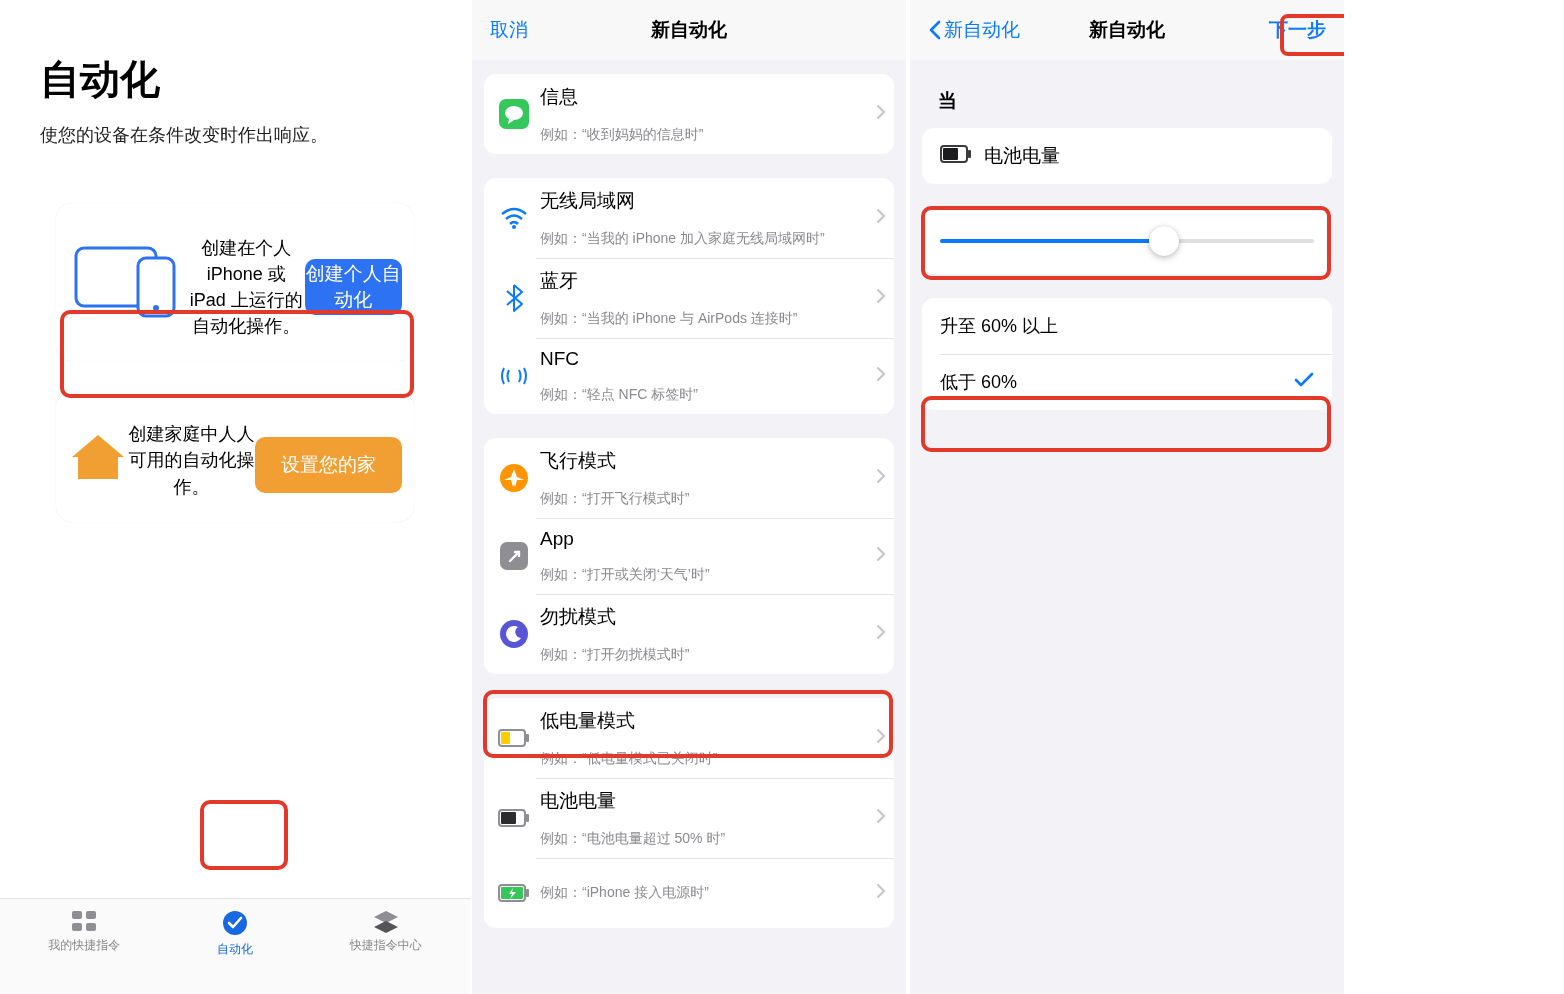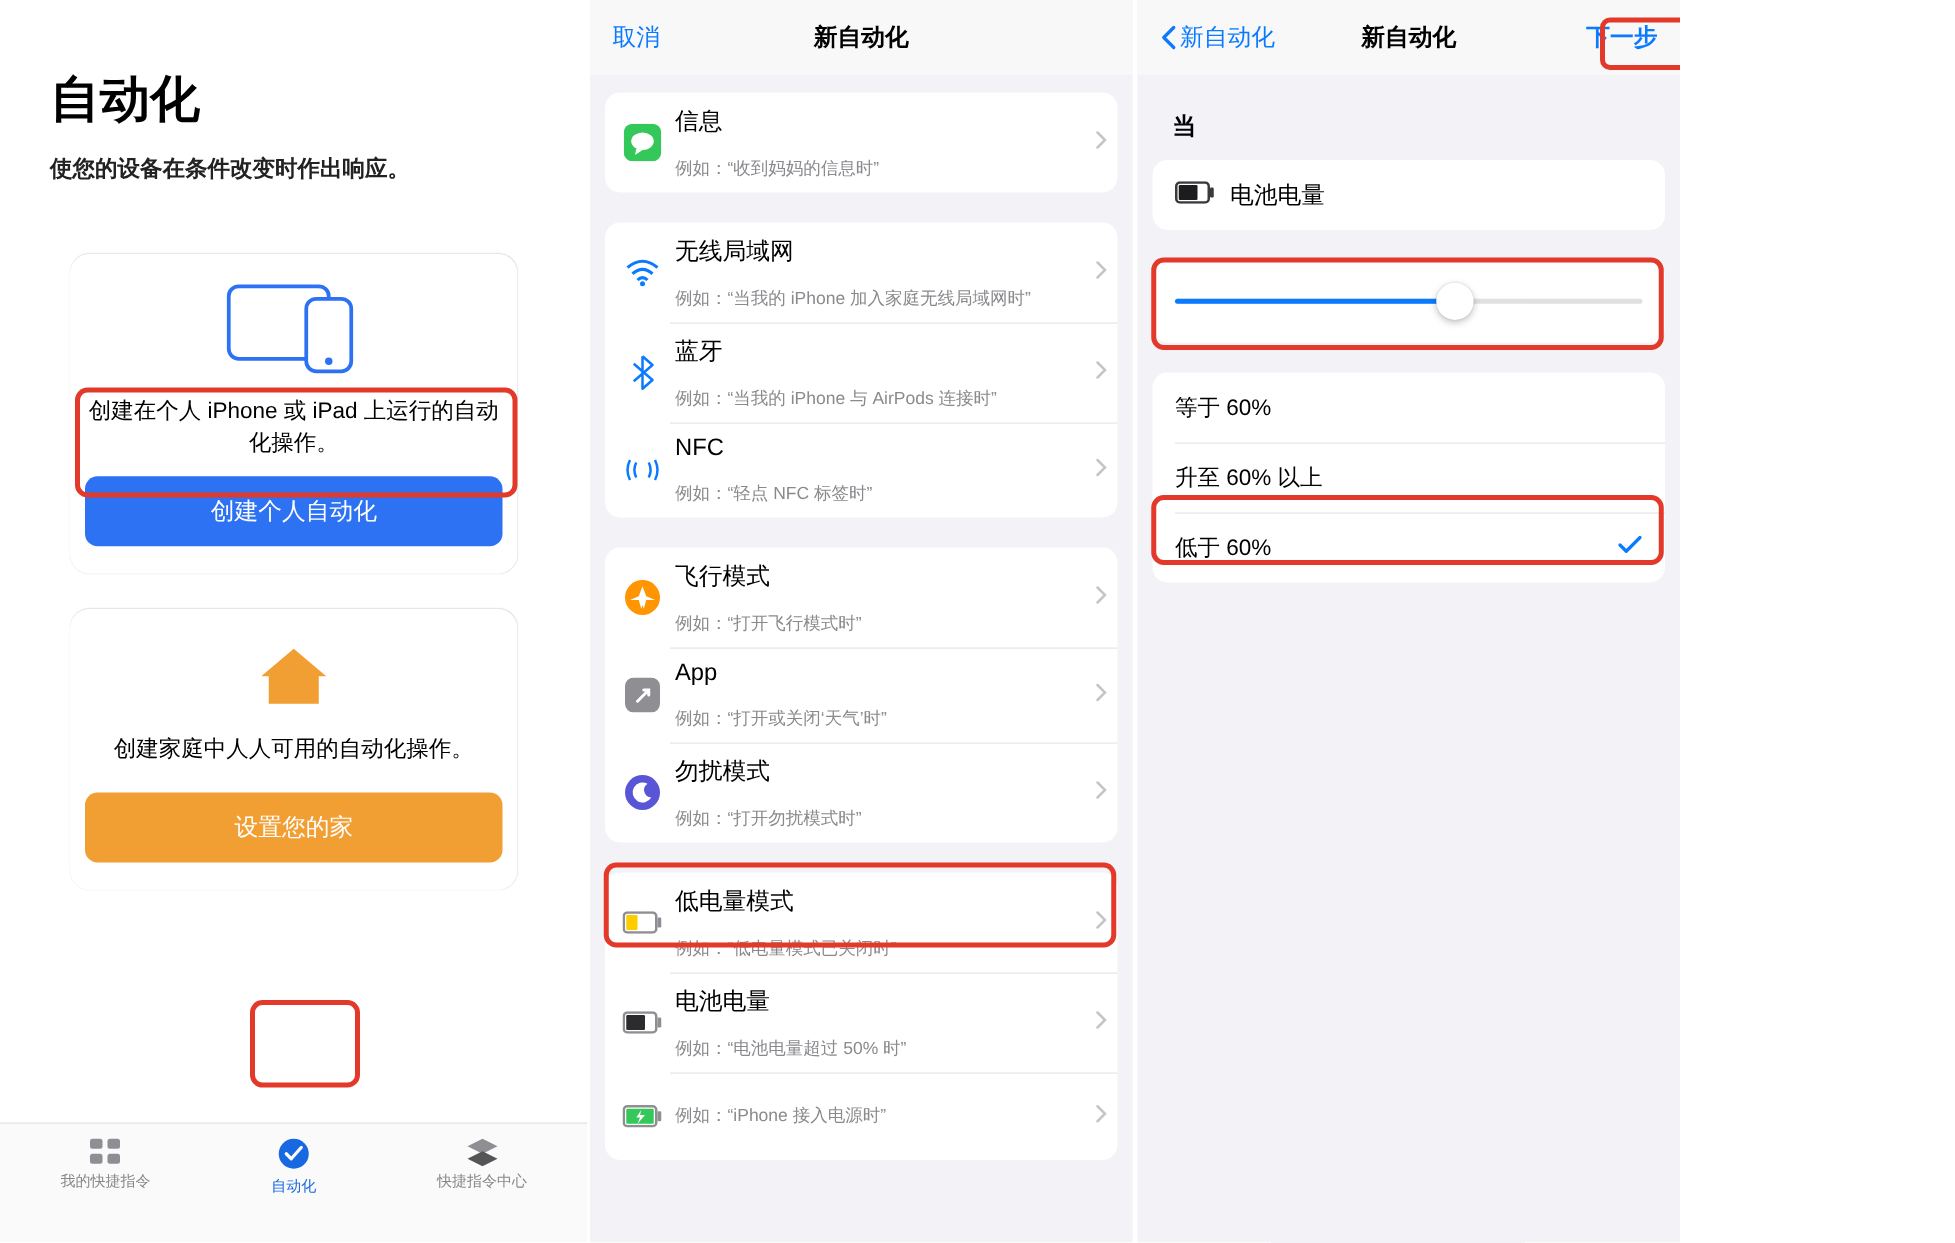--- a/index.html
+++ b/index.html
@@ -5,22 +5,22 @@
   * { box-sizing: border-box; margin: 0; padding: 0; font-family: -apple-system, "Helvetica Neue", Arial, sans-serif; }
   body { background: #fff; width: 1564px; height: 994px; overflow: hidden; }
   .stage { display: flex; width: 1564px; height: 994px; }
   .phone { flex: 0 0 auto; position: relative; background: #f2f2f7; overflow: hidden; }
   .phone1 { width: 470px; height: 994px; background: #fff; }
   .phone2 { width: 434px; height: 994px; margin-left: 2px; }
   .phone3 { width: 434px; height: 994px; margin-left: 4px; }
 
   
   .p1-title { font-size: 40px; font-weight: 700; color: #000; margin: 52px 0 0 40px; }
-  .p1-sub { font-size: 18px; color: #222; margin: 16px 0 0 40px; font-weight: bold; }
-  .p1-card { background: #fff; border-radius: 16px; margin: 56px 56px 0 56px; box-shadow: 0 0 1px rgba(0,0,0,.15); padding: 18px 12px 22px 12px; display: flex; flex-direction: column; align-items: center; }
+  .p1-sub { font-size: 18px; color: #222; margin: 16px 0 0 40px; }
+  .p1-card { background: #fff; border-radius: 16px; margin: 56px 56px 0 56px; box-shadow: 0 0 1px rgba(0,0,0,.15); padding: 18px 12px 22px 12px; display: flex; align-items: center; }
   .devices-icon svg { display: block; }
   .p1-desc { font-size: 18px; color: #000; text-align: center; line-height: 1.45; margin-top: 14px; }
   .p1-btn-blue { width: 100%; height: 56px; background: #2d72f2; color: #fff; border: none; border-radius: 10px; font-size: 19px; cursor: pointer; margin-top: 14px; }
   .p1-btn-orange { width: 100%; height: 56px; background: #f19f33; color: #fff; border: none; border-radius: 10px; font-size: 19px; cursor: pointer; margin-top: 22px; }
   .home-icon-wrap { margin-top: 10px; }
   .p1-card2 { margin-top: 28px; }
 
   .tabbar { position: absolute; left: 0; right: 0; bottom: 0; height: 96px; background: #fafafa; border-top: 1px solid #e3e3e5; display: flex; justify-content: space-around; align-items: flex-start; padding-top: 10px; }
   .tab { display: flex; flex-direction: column; align-items: center; gap: 4px; cursor: pointer; }
   .tab-label { font-size: 12px; color: #888; }
@@ -333,23 +333,20 @@
     <div class="group" style="margin-top:24px;">
       <div class="slider-wrap">
         <div class="track-bg"></div>
         <div class="track-fill" id="slider-fill" style="width: 224.4px;"></div>
         <div class="thumb" id="slider-thumb" style="left: 242.4px;"></div>
       </div>
     </div>
 
     <div class="group" style="margin-top:24px;">
       <div class="cond-row">
-        <span class="cond-label">等于 60%</span>
-      </div>
-      <div class="cond-row">
         <span class="cond-label">升至 60% 以上</span>
       </div>
       <div class="cond-row">
         <span class="cond-label">低于 60%</span>
         <span class="checkmark"><svg width="20" height="16" viewBox="0 0 20 16">
               <path d="M2 8 l5 5 L18 2" stroke="#0a7aff" stroke-width="2.6" fill="none" stroke-linecap="round" stroke-linejoin="round"></path>
             </svg></span>
       </div>
     </div>
 

